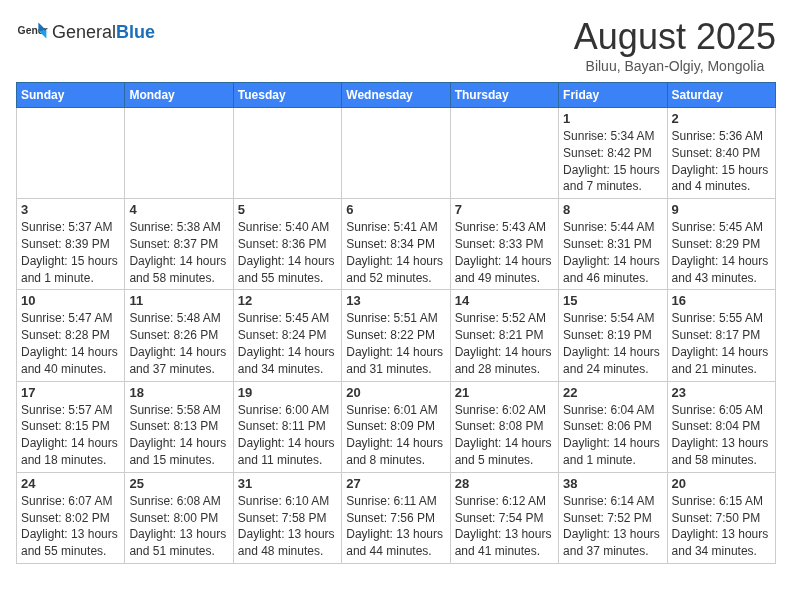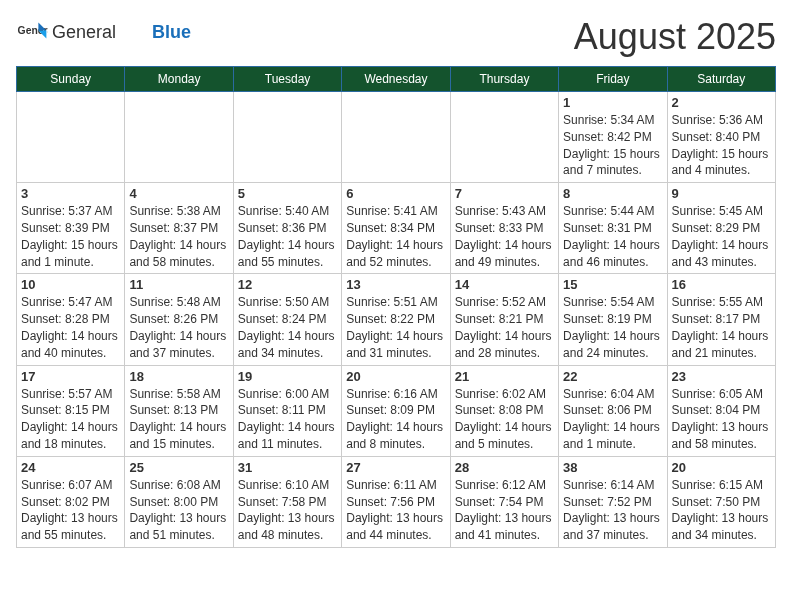--- a/index.html
+++ b/index.html
@@ -36,26 +36,26 @@
     .location {
       font-size: 14px;
       color: #555;
     }
     .calendar {
       width: 100%;
       border-collapse: collapse;
       border: 1px solid #ccc;
     }
     .calendar th {
-      background: #14532d;
+      background: #3b82f6;
       color: #fff;
       font-size: 12px;
-      font-weight: normal;
+      font-weight: bold;
       padding: 5px 4px;
-      text-align: center;
+      text-align: left;
       border: 1px solid #2a6aa0;
     }
     .calendar td {
       vertical-align: top;
       border: 1px solid #ccc;
       padding: 3px 4px;
       width: calc(100%/7);
       min-height: 80px;
       font-size: 10px;
       color: #333;
@@ -81,25 +81,26 @@
 <body>
 
 <div class="header-area">
   <div class="logo">
     <svg class="logo-icon" viewBox="0 0 40 40">
       <text x="2" y="22" font-size="13" font-family="Arial" font-weight="bold" fill="#333">General</text>
       <polygon points="28,8 38,18 28,18" fill="#1a6fba"></polygon>
       <polygon points="28,18 38,18 38,28" fill="#1a9fea"></polygon>
     </svg>
     <div>
-      <span style="font-size:18px;color:#333;font-weight:normal;">General<span style="color:#1a6fba;font-weight:bold;padding-left:36px;">Blue</span></span>
+      <span style="font-size:18px;color:#333;font-weight:normal;">General<span style="color:#1a6fba;font-weight:bold;">Blue</span></span>
     </div>
   </div>
   <div class="title-area">
     <div class="month-title">August 2025</div>
+    <div class="location">Biluu, Bayan-Olgiy, Mongolia</div>
   </div>
 </div>
 
 <table class="calendar">
   <thead>
     <tr>
     <th>Sunday</th>
         <th>Monday</th>
         <th>Tuesday</th>
         <th>Wednesday</th>
@@ -180,21 +181,21 @@
 Daylight: 14 hours and 40 minutes.</div>
         </td>
         <td>
           <span class="day-number">11</span>
           <div class="day-info">Sunrise: 5:48 AM
 Sunset: 8:26 PM
 Daylight: 14 hours and 37 minutes.</div>
         </td>
         <td>
           <span class="day-number">12</span>
-          <div class="day-info">Sunrise: 5:50 AM
+          <div class="day-info">Sunrise: 5:45 AM
 Sunset: 8:24 PM
 Daylight: 14 hours and 34 minutes.</div>
         </td>
         <td>
           <span class="day-number">13</span>
           <div class="day-info">Sunrise: 5:51 AM
 Sunset: 8:22 PM
 Daylight: 14 hours and 31 minutes.</div>
         </td>
         <td>
@@ -230,21 +231,21 @@
 Daylight: 14 hours and 15 minutes.</div>
         </td>
         <td>
           <span class="day-number">19</span>
           <div class="day-info">Sunrise: 6:00 AM
 Sunset: 8:11 PM
 Daylight: 14 hours and 11 minutes.</div>
         </td>
         <td>
           <span class="day-number">20</span>
-          <div class="day-info">Sunrise: 6:16 AM
+          <div class="day-info">Sunrise: 6:01 AM
 Sunset: 8:09 PM
 Daylight: 14 hours and 8 minutes.</div>
         </td>
         <td>
           <span class="day-number">21</span>
           <div class="day-info">Sunrise: 6:02 AM
 Sunset: 8:08 PM
 Daylight: 14 hours and 5 minutes.</div>
         </td>
         <td>

